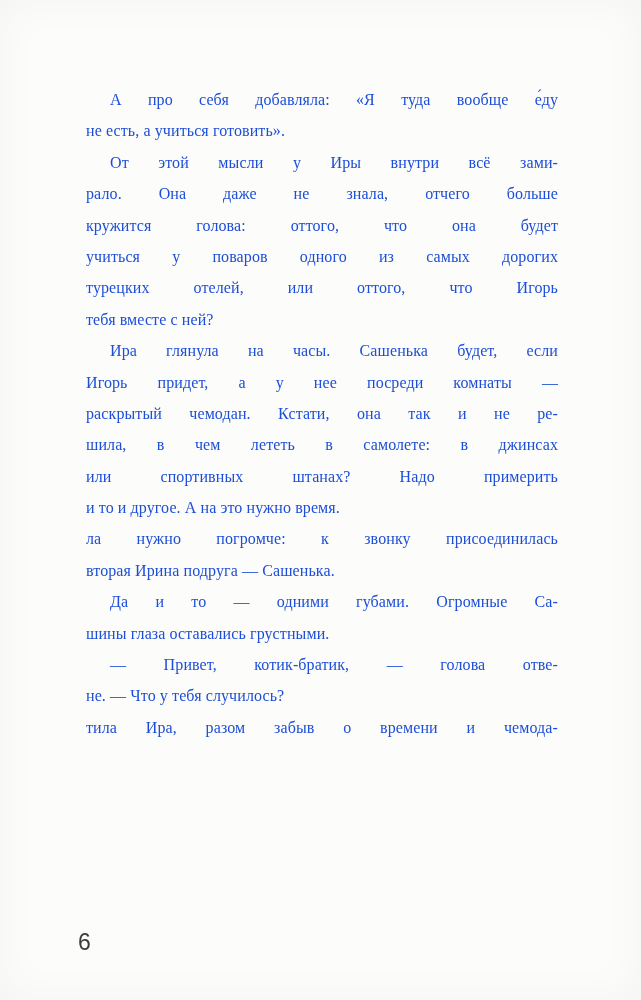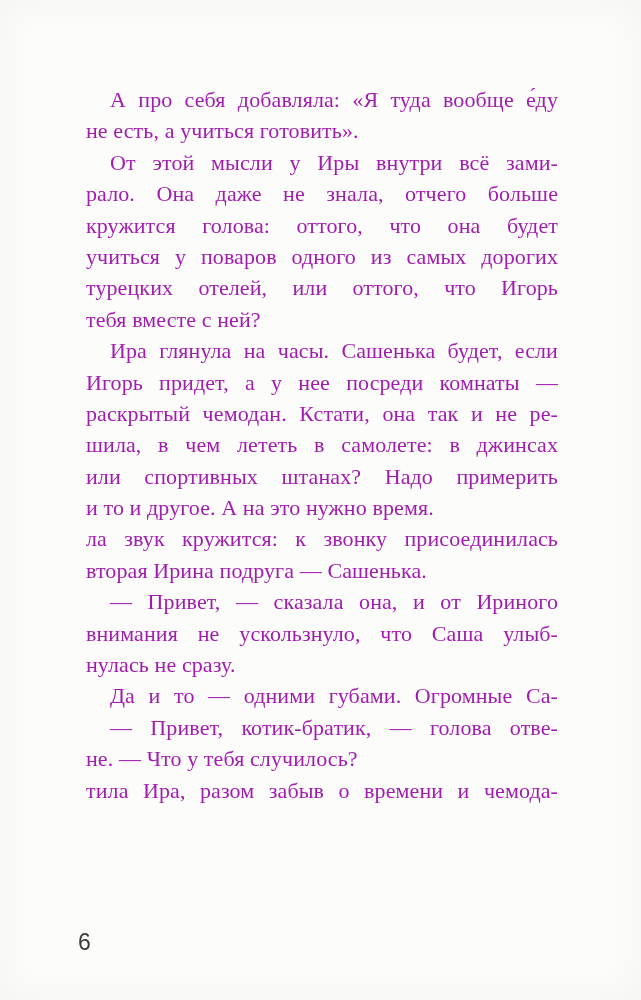--- a/index.html
+++ b/index.html
@@ -18,23 +18,23 @@
     height: 1000px;
     background: #fcfcfb;
     box-shadow: inset 0 0 45px rgba(0,0,0,0.035);
     overflow: hidden;
   }
   .text-block {
     position: absolute;
     left: 86px;
     top: 84px;
     width: 472px;
-    font-size: 22px;
+    font-size: 16px;
     line-height: 31.4px;
-    color: #a21caf;
+    color: #1d4ed8;
     letter-spacing: 0.1px;
   }
   .paragraph {
     margin: 0;
     padding: 0;
   }
   .line {
     height: 31.4px;
     overflow: hidden;
     text-align: justify;
@@ -76,30 +76,26 @@
       </div>
       <div class="paragraph">
         <div class="line first">Ира глянула на часы. Сашенька будет, если</div>
         <div class="line">Игорь придет, а у нее посреди комнаты —</div>
         <div class="line">раскрытый чемодан. Кстати, она так и не ре-</div>
         <div class="line">шила, в чем лететь в самолете: в джинсах</div>
         <div class="line">или спортивных штанах? Надо примерить</div>
         <div class="line last">и то и другое. А на это нужно время.</div>
       </div>
       <div class="paragraph">
-        <div class="line">ла звук кружится: к звонку присоединилась</div>
+        <div class="line">ла нужно погромче: к звонку присоединилась</div>
         <div class="line last">вторая Ирина подруга — Сашенька.</div>
       </div>
       <div class="paragraph">
-        <div class="line first">— Привет, — сказала она, и от Ириного</div>
-        <div class="line">внимания не ускользнуло, что Саша улыб-</div>
-        <div class="line last">нулась не сразу.</div>
-      </div>
-      <div class="paragraph">
         <div class="line first">Да и то — одними губами. Огромные Са-</div>
+        <div class="line last">шины глаза оставались грустными.</div>
       </div>
       <div class="paragraph">
         <div class="line first">— Привет, котик-братик, — голова отве-</div>
         <div class="line last">не. — Что у тебя случилось?</div>
         <div class="line">тила Ира, разом забыв о времени и чемода-</div>
       </div>
     </div>
   <div class="page-number">6</div>
 </div>
 

